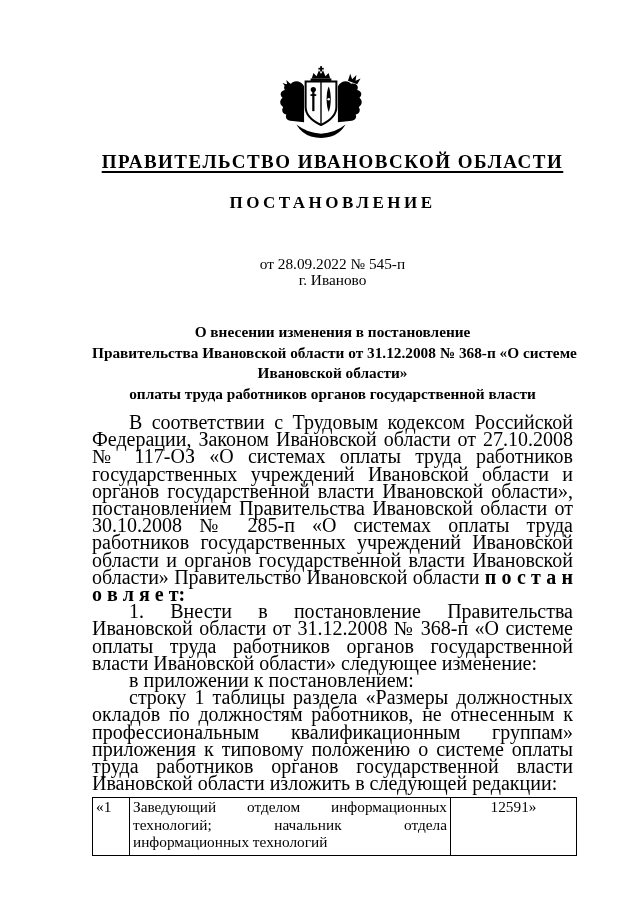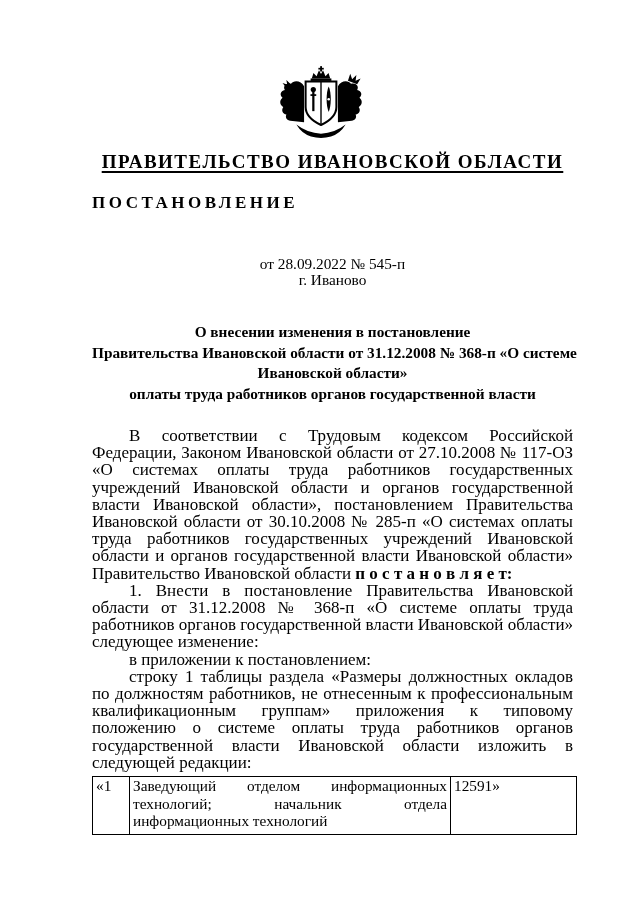--- a/index.html
+++ b/index.html
@@ -27,20 +27,21 @@
     font-size: 19px;
     line-height: 24px;
     letter-spacing: 1.5px;
     text-decoration: underline;
     text-decoration-thickness: 2px;
     text-underline-offset: 3px;
     white-space: nowrap;
   }
   .doc-type {
     margin-top: 19px;
+    text-align: center;
     font-weight: bold;
     font-size: 17px;
     line-height: 20px;
     letter-spacing: 3.5px;
   }
   .date-line {
     margin-top: 43px;
     text-align: center;
     font-size: 15.3px;
     line-height: 16px;
@@ -52,43 +53,43 @@
   }
   .subject {
     margin-top: 34px;
     text-align: center;
     font-weight: bold;
     font-size: 15.3px;
     line-height: 20.5px;
   }
   .subject .s-line { white-space: nowrap; }
   .body-text {
-    margin-top: 23px;
-    font-size: 17px;
+    margin-top: 10px;
+    font-size: 20px;
     line-height: 17.2px;
     text-align: justify;
   }
   .body-text p { margin: 0; text-indent: 37px; }
   .b-spaced { font-weight: bold; }
   .doc-table {
     margin-top: 5px;
     width: 100%;
     border-collapse: collapse;
     font-size: 15.3px;
     line-height: 17.5px;
     table-layout: fixed;
   }
   .doc-table td {
     border: 1.5px solid #000000;
     vertical-align: top;
     padding: 0 3px 4px 3px;
   }
   .doc-table td.c-num { width: 30px; }
   .doc-table td.c-pos { width: 314px; text-align: justify; }
-  .doc-table td.c-sal { width: 119px; text-align: left; }
+  .doc-table td.c-sal { width: 119px; text-align: center; }
 </style>
 </head>
 <body>
 
 <div class="page">
 
   <div class="coa-wrap">
     <svg width="94" height="80" viewBox="0 0 120 104" aria-hidden="true">
       <g fill="#000000">
 

